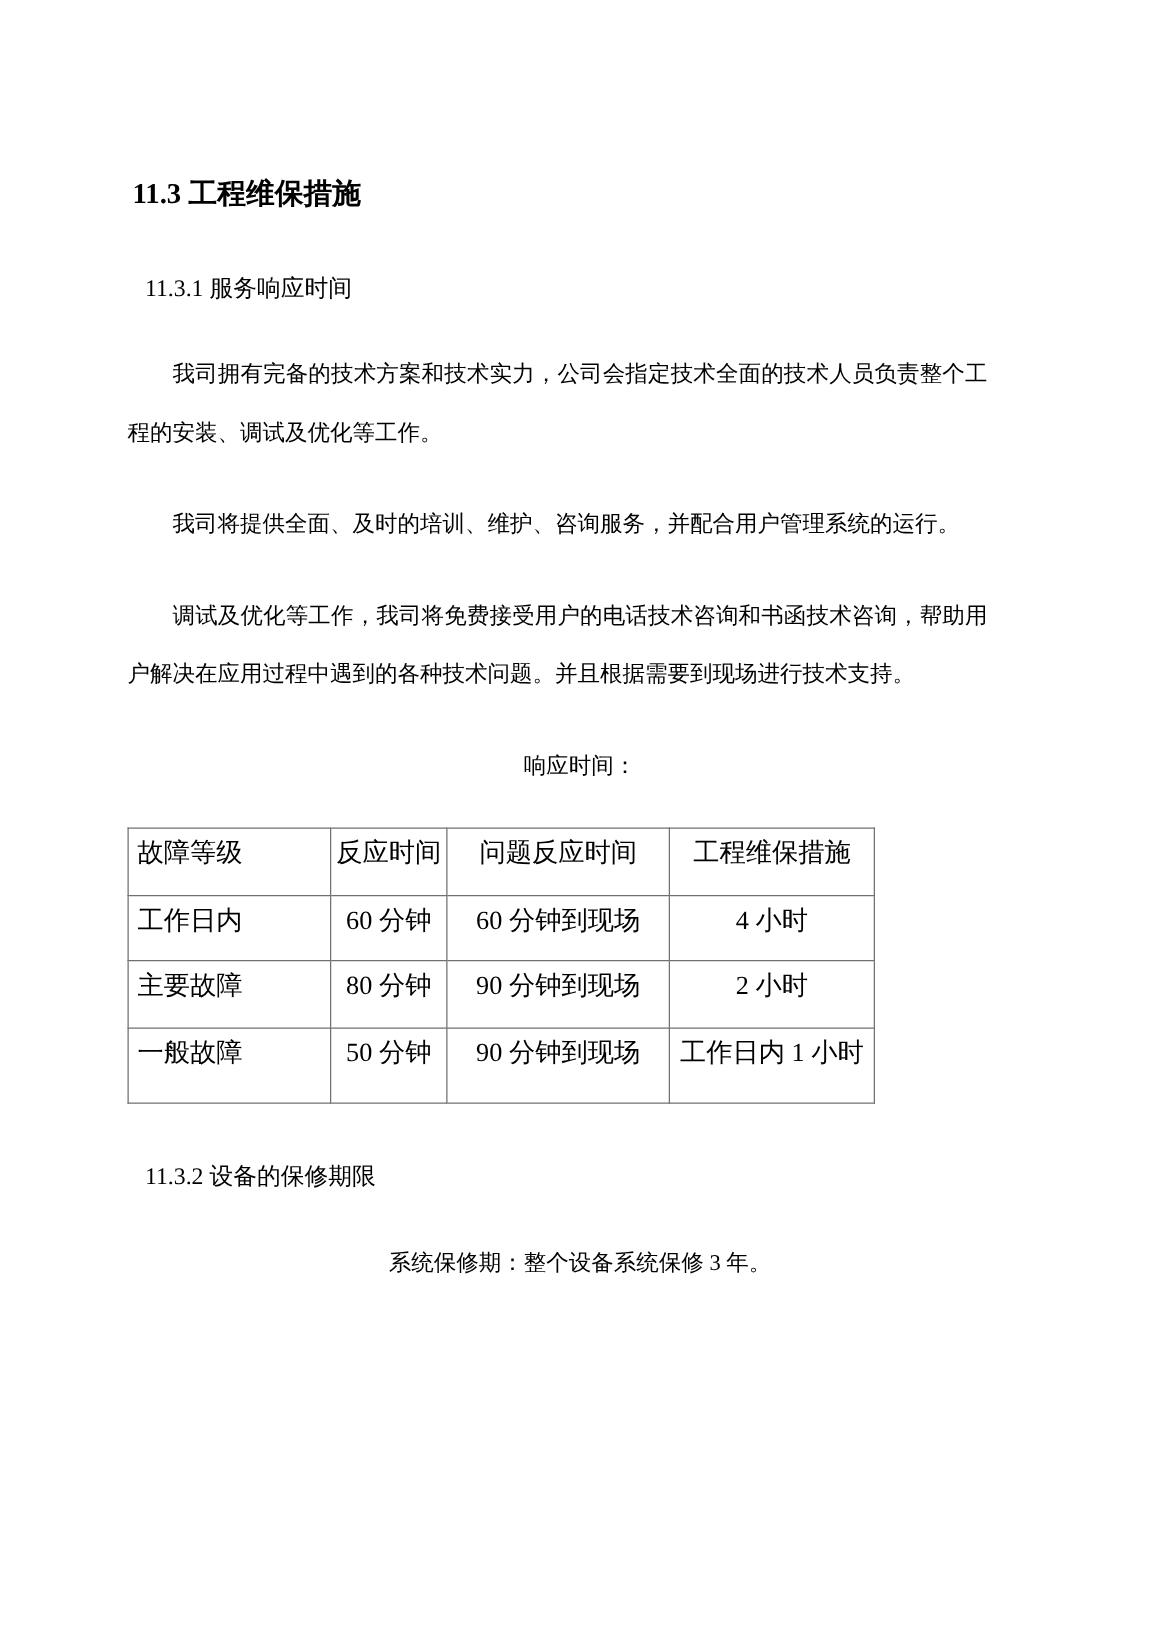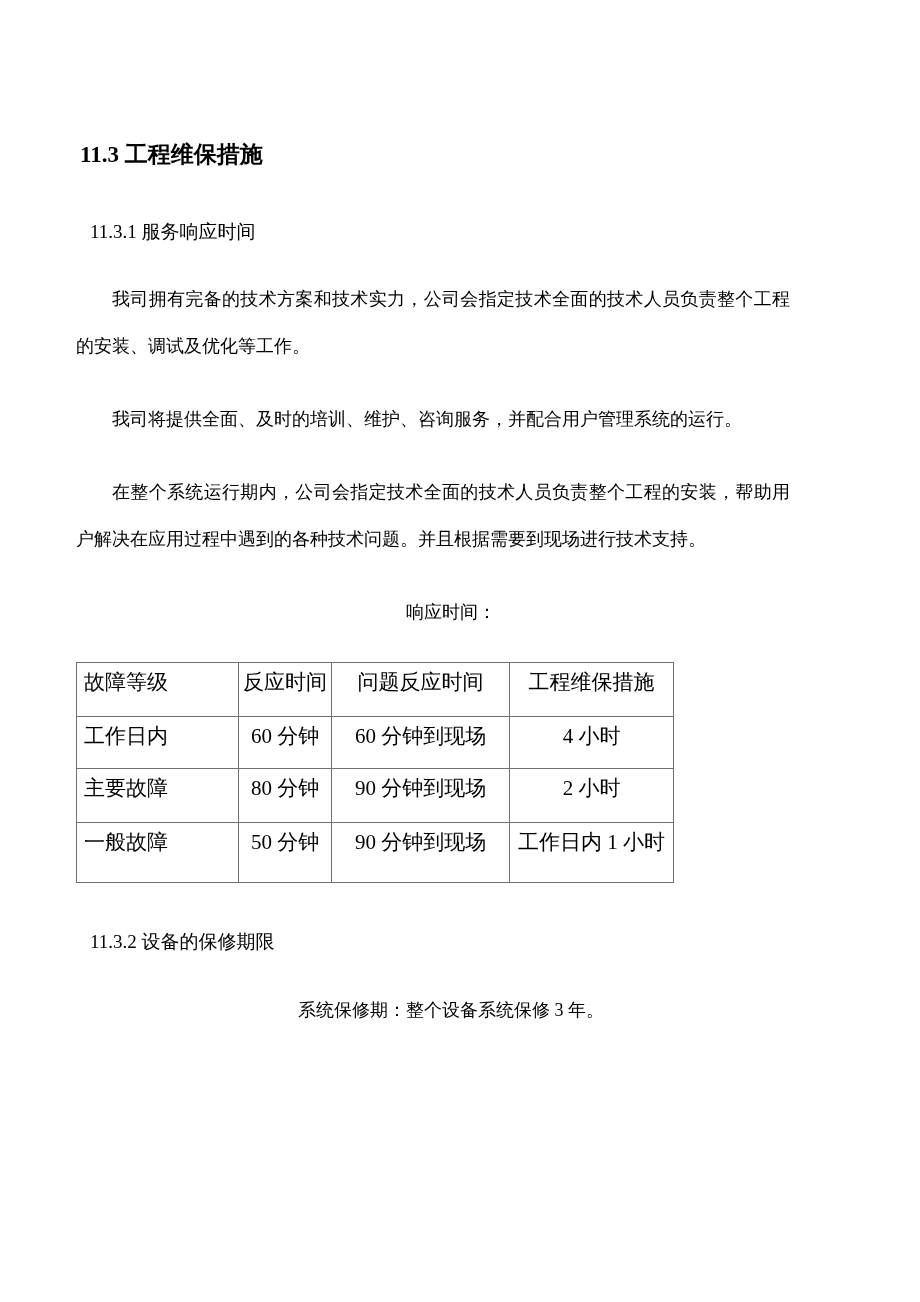--- a/index.html
+++ b/index.html
@@ -11,21 +11,21 @@
   body {
     width: 920px;
     height: 1302px;
     font-family: "Liberation Serif", "DejaVu Serif", serif;
     color: #000000;
     overflow: hidden;
   }
   .page {
     width: 920px;
     height: 1302px;
-    padding: 141px 130px 0 76px;
+    padding: 141px 130px 0 102px;
   }
   h1.doc-h1 {
     font-size: 23px;
     line-height: 1.2;
     font-weight: bold;
     margin: 0 0 52px 4px;
   }
   h2.doc-h2 {
     font-size: 19px;
     line-height: 1.2;
@@ -77,21 +77,21 @@
 <div class="page">
 
   <h1 class="doc-h1">11.3 工程维保措施</h1>
 
   <h2 class="doc-h2">11.3.1 服务响应时间</h2>
 
   <p class="body-para">我司拥有完备的技术方案和技术实力，公司会指定技术全面的技术人员负责整个工程的安装、调试及优化等工作。</p>
 
   <p class="body-para">我司将提供全面、及时的培训、维护、咨询服务，并配合用户管理系统的运行。</p>
 
-  <p class="body-para">在整个系统运行期内，公司会指定技术全面的技术人员负责整个工程的安装，帮助用户解决在应用过程中遇到的各种技术问题。并且根据需要到现场进行技术支持。</p>
+  <p class="body-para">调试及优化等工作，我司将免费接受用户的电话技术咨询和书函技术咨询，帮助用户解决在应用过程中遇到的各种技术问题。并且根据需要到现场进行技术支持。</p>
 
   <p class="body-para no-justify">响应时间：</p>
 
   <table class="resp-table">
     <colgroup>
       <col style="width:162px">
       <col style="width:93px">
       <col style="width:178px">
       <col style="width:164px">
     </colgroup>

